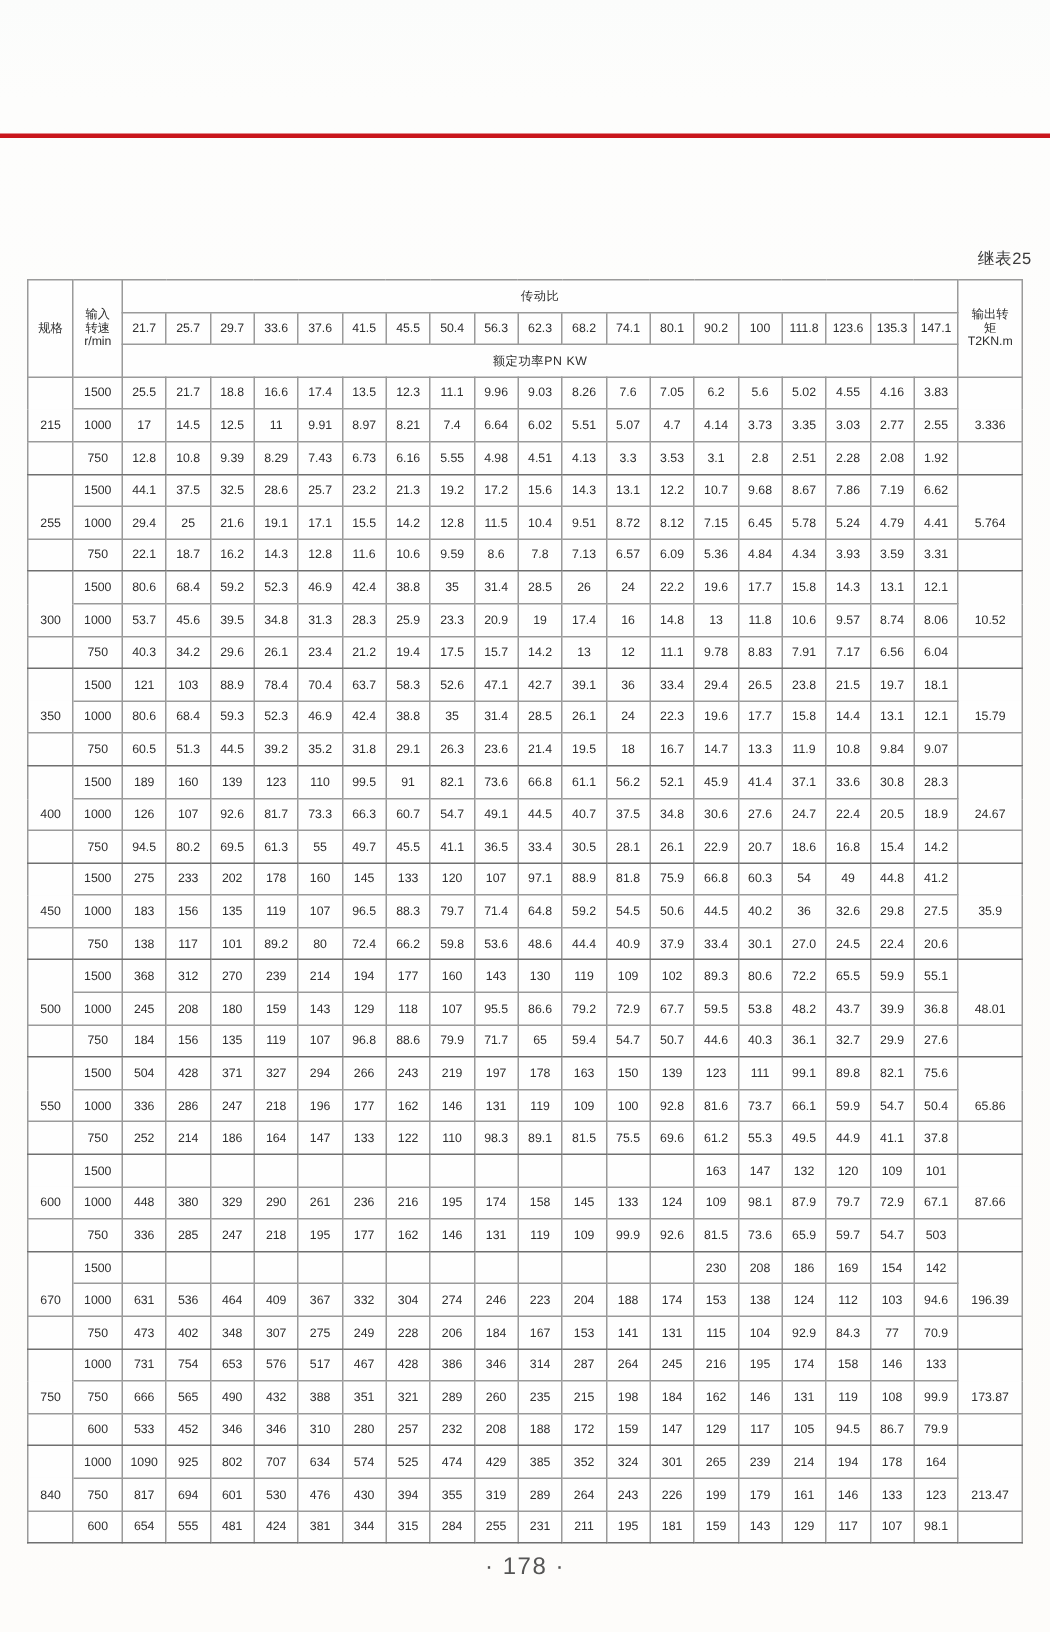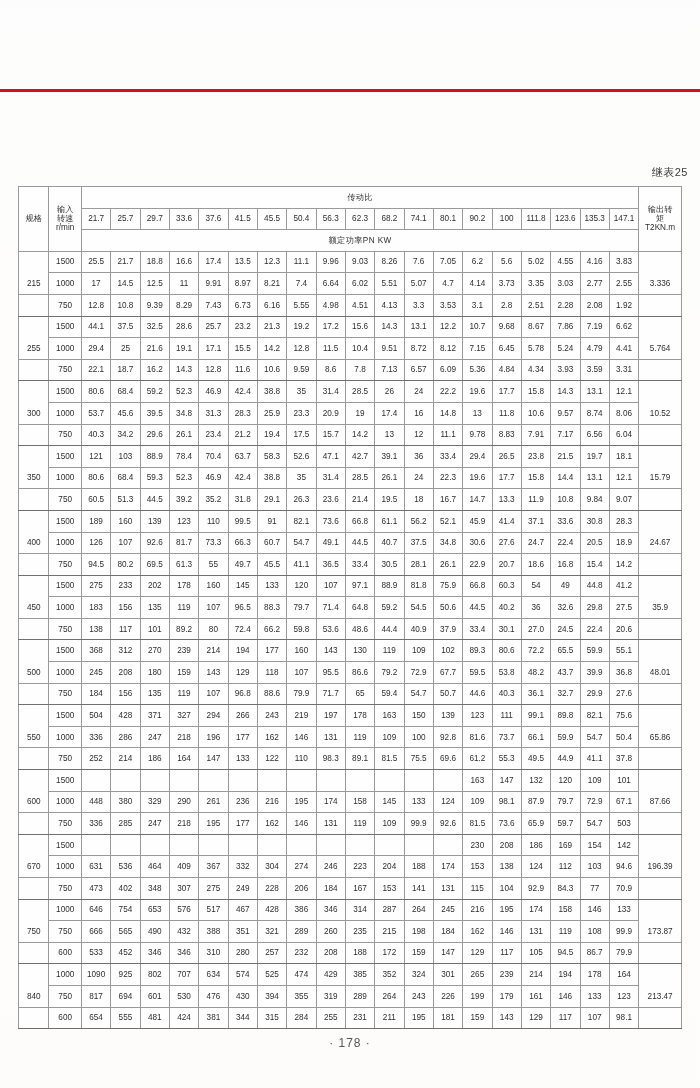--- a/index.html
+++ b/index.html
@@ -100,21 +100,21 @@
     padding: 1px 0;
     margin-left: 48px;
   }
   th.corner-rpm span, th.corner-torque span { display: block; }
   .folio {
     position: absolute;
     left: 0;
     right: 0;
     top: 1036px;
     text-align: center;
-    font-size: 12px;
+    font-size: 16px;
     color: #555;
     letter-spacing: 1px;
   }
   .empty-cell { background: #fefefe; }
 </style>
 </head>
 <body>
 
 <div class="page"></div>
 
@@ -905,21 +905,21 @@
           <td>104</td>
           <td>92.9</td>
           <td>84.3</td>
           <td>77</td>
           <td>70.9</td>
           <td class="empty-cell" style="border-top-color: transparent; border-bottom-color: rgb(111, 111, 111);"></td>
         </tr>
         <tr class="grp-first">
           <td class="empty-cell" style="border-top-color: rgb(111, 111, 111); border-bottom-color: transparent;"></td>
           <td>1000</td>
-          <td>646</td>
+          <td>731</td>
           <td>754</td>
           <td>653</td>
           <td>576</td>
           <td>517</td>
           <td>467</td>
           <td>428</td>
           <td>386</td>
           <td>346</td>
           <td>314</td>
           <td>287</td>

